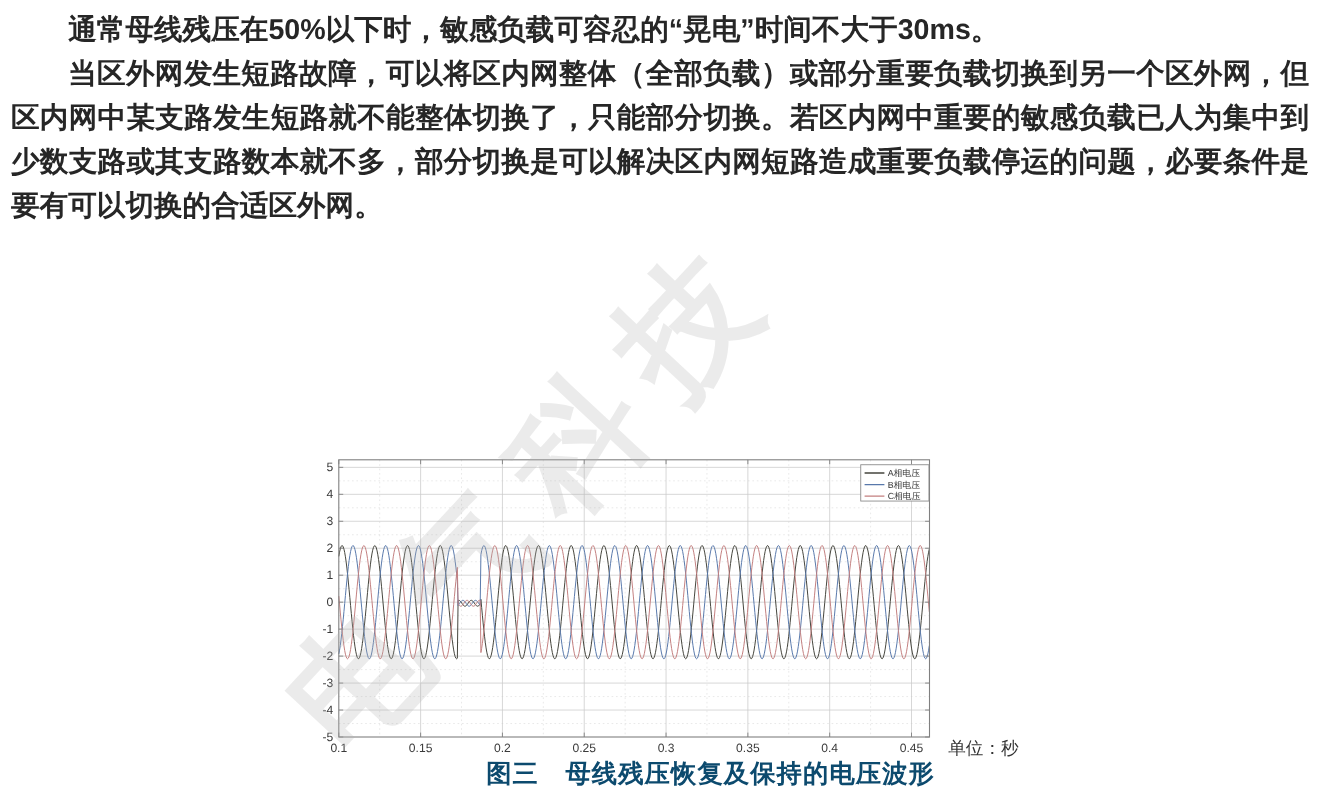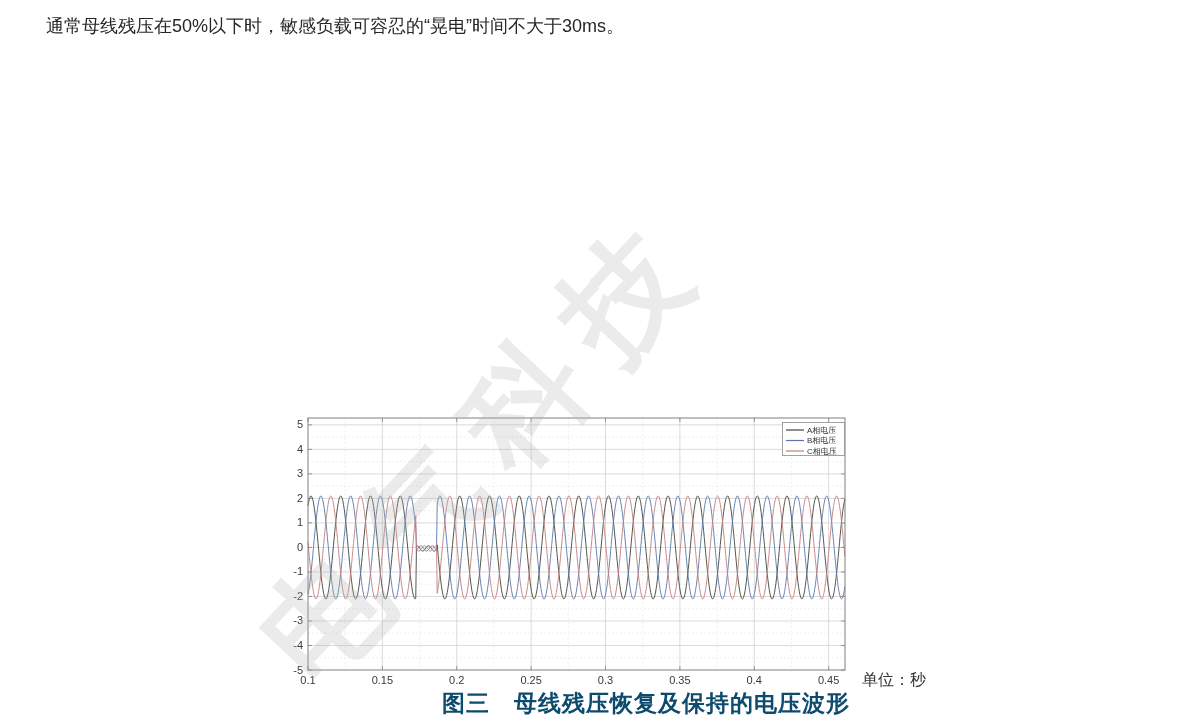--- a/index.html
+++ b/index.html
@@ -1,38 +1,39 @@
 <!DOCTYPE html>
 <html><head>
 <meta charset="utf-8">
 <style>
   html,body{margin:0;padding:0;background:#ffffff;}
   body{font-family:"Liberation Sans","DejaVu Sans",sans-serif;}
   .page{position:relative;width:1200px;height:722px;background:#ffffff;color:#262626;overflow:hidden;}
-  .text-block{padding:6px 10px 0 10px;font-size:18px;line-height:40px;text-align:justify;font-weight:400;}
+  .text-block{padding:6px 10px 0 10px;font-size:26px;line-height:40px;text-align:justify;font-weight:700;}
   .text-block p{margin:0;text-indent:2em;}
   .watermark{
     position:absolute;left:345px;top:555px;
     font-size:120px;font-weight:bold;letter-spacing:26px;white-space:nowrap;
     color:rgba(178,178,178,0.26);
     transform:rotate(-47deg);transform-origin:left bottom;
     pointer-events:none;z-index:3;
   }
   .figure{position:absolute;left:283px;top:378px;width:640px;height:320px;z-index:1;}
   .unit{position:absolute;left:862px;top:670px;font-size:16px;color:#333;z-index:2;}
   .caption{position:absolute;left:0;top:688px;width:1200px;text-align:center;
            font-size:23px;font-weight:bold;letter-spacing:1px;color:#0c4a6e;z-index:2;padding-left:46px;}
 </style>
 </head>
 <body>
 
 <div class="page">
 
   <div class="text-block">
     <p>通常母线残压在50%以下时，敏感负载可容忍的“晃电”时间不大于30ms。</p>
+    <p>当区外网发生短路故障，可以将区内网整体（全部负载）或部分重要负载切换到另一个区外网，但区内网中某支路发生短路就不能整体切换了，只能部分切换。若区内网中重要的敏感负载已人为集中到少数支路或其支路数本就不多，部分切换是可以解决区内网短路造成重要负载停运的问题，必要条件是要有可以切换的合适区外网。</p>
   </div>
 
   <div class="watermark">电气科技</div>
 
   <svg id="wave-svg" class="figure" viewBox="0 0 640 320">
       <g>
         <line x1="62.18836565096952" y1="40" x2="62.18836565096952" y2="292" stroke="#dedede" stroke-width="0.6" stroke-dasharray="1.5,2.5"></line>
         <line x1="136.56509695290856" y1="40" x2="136.56509695290856" y2="292" stroke="#dedede" stroke-width="0.6" stroke-dasharray="1.5,2.5"></line>
         <line x1="210.9418282548476" y1="40" x2="210.9418282548476" y2="292" stroke="#dedede" stroke-width="0.6" stroke-dasharray="1.5,2.5"></line>
         <line x1="285.3185595567867" y1="40" x2="285.3185595567867" y2="292" stroke="#dedede" stroke-width="0.6" stroke-dasharray="1.5,2.5"></line>

